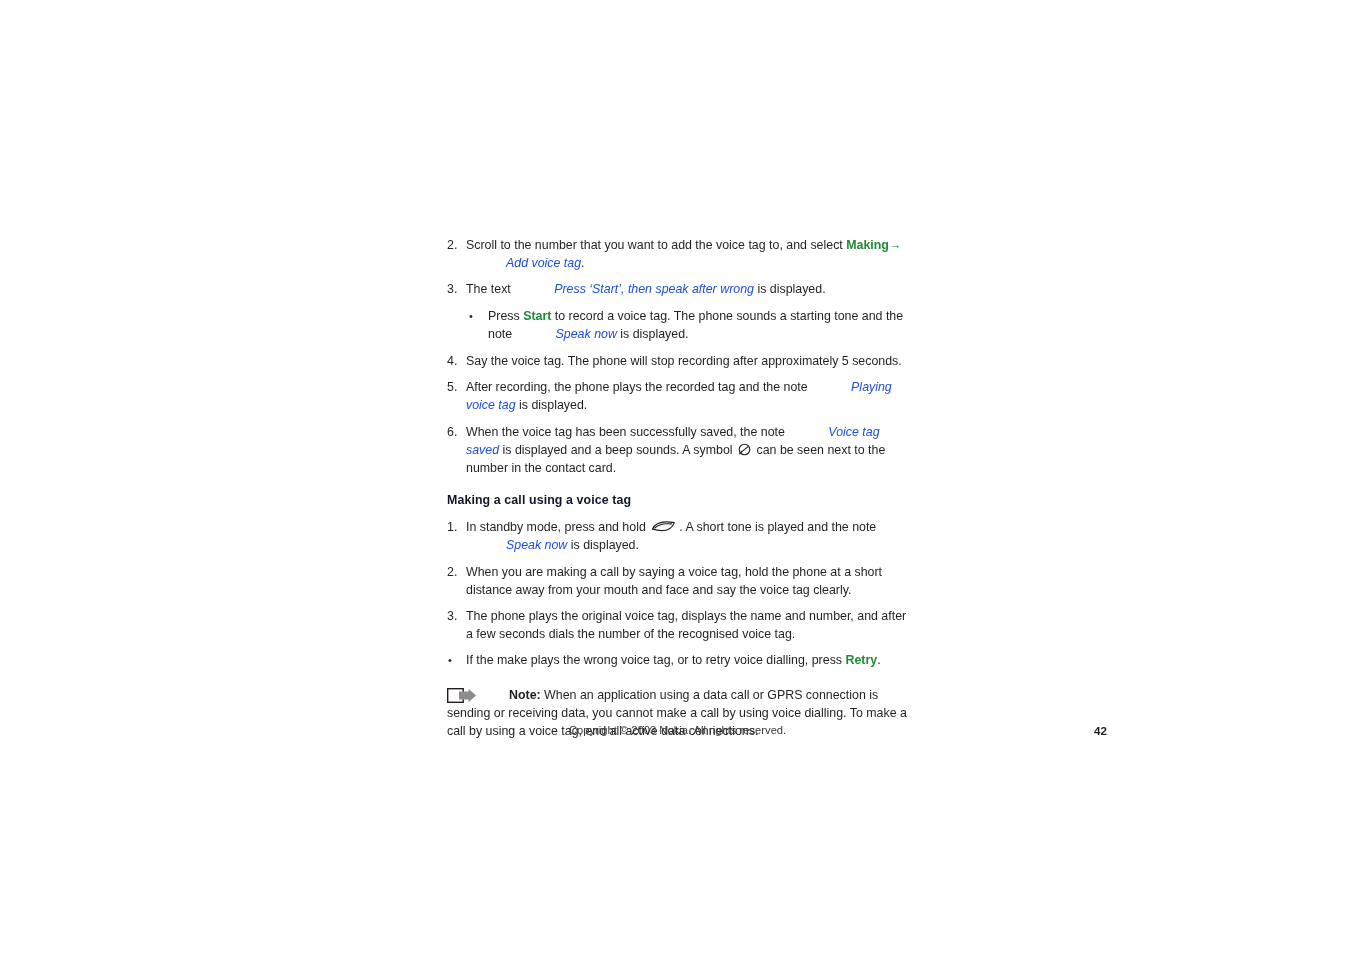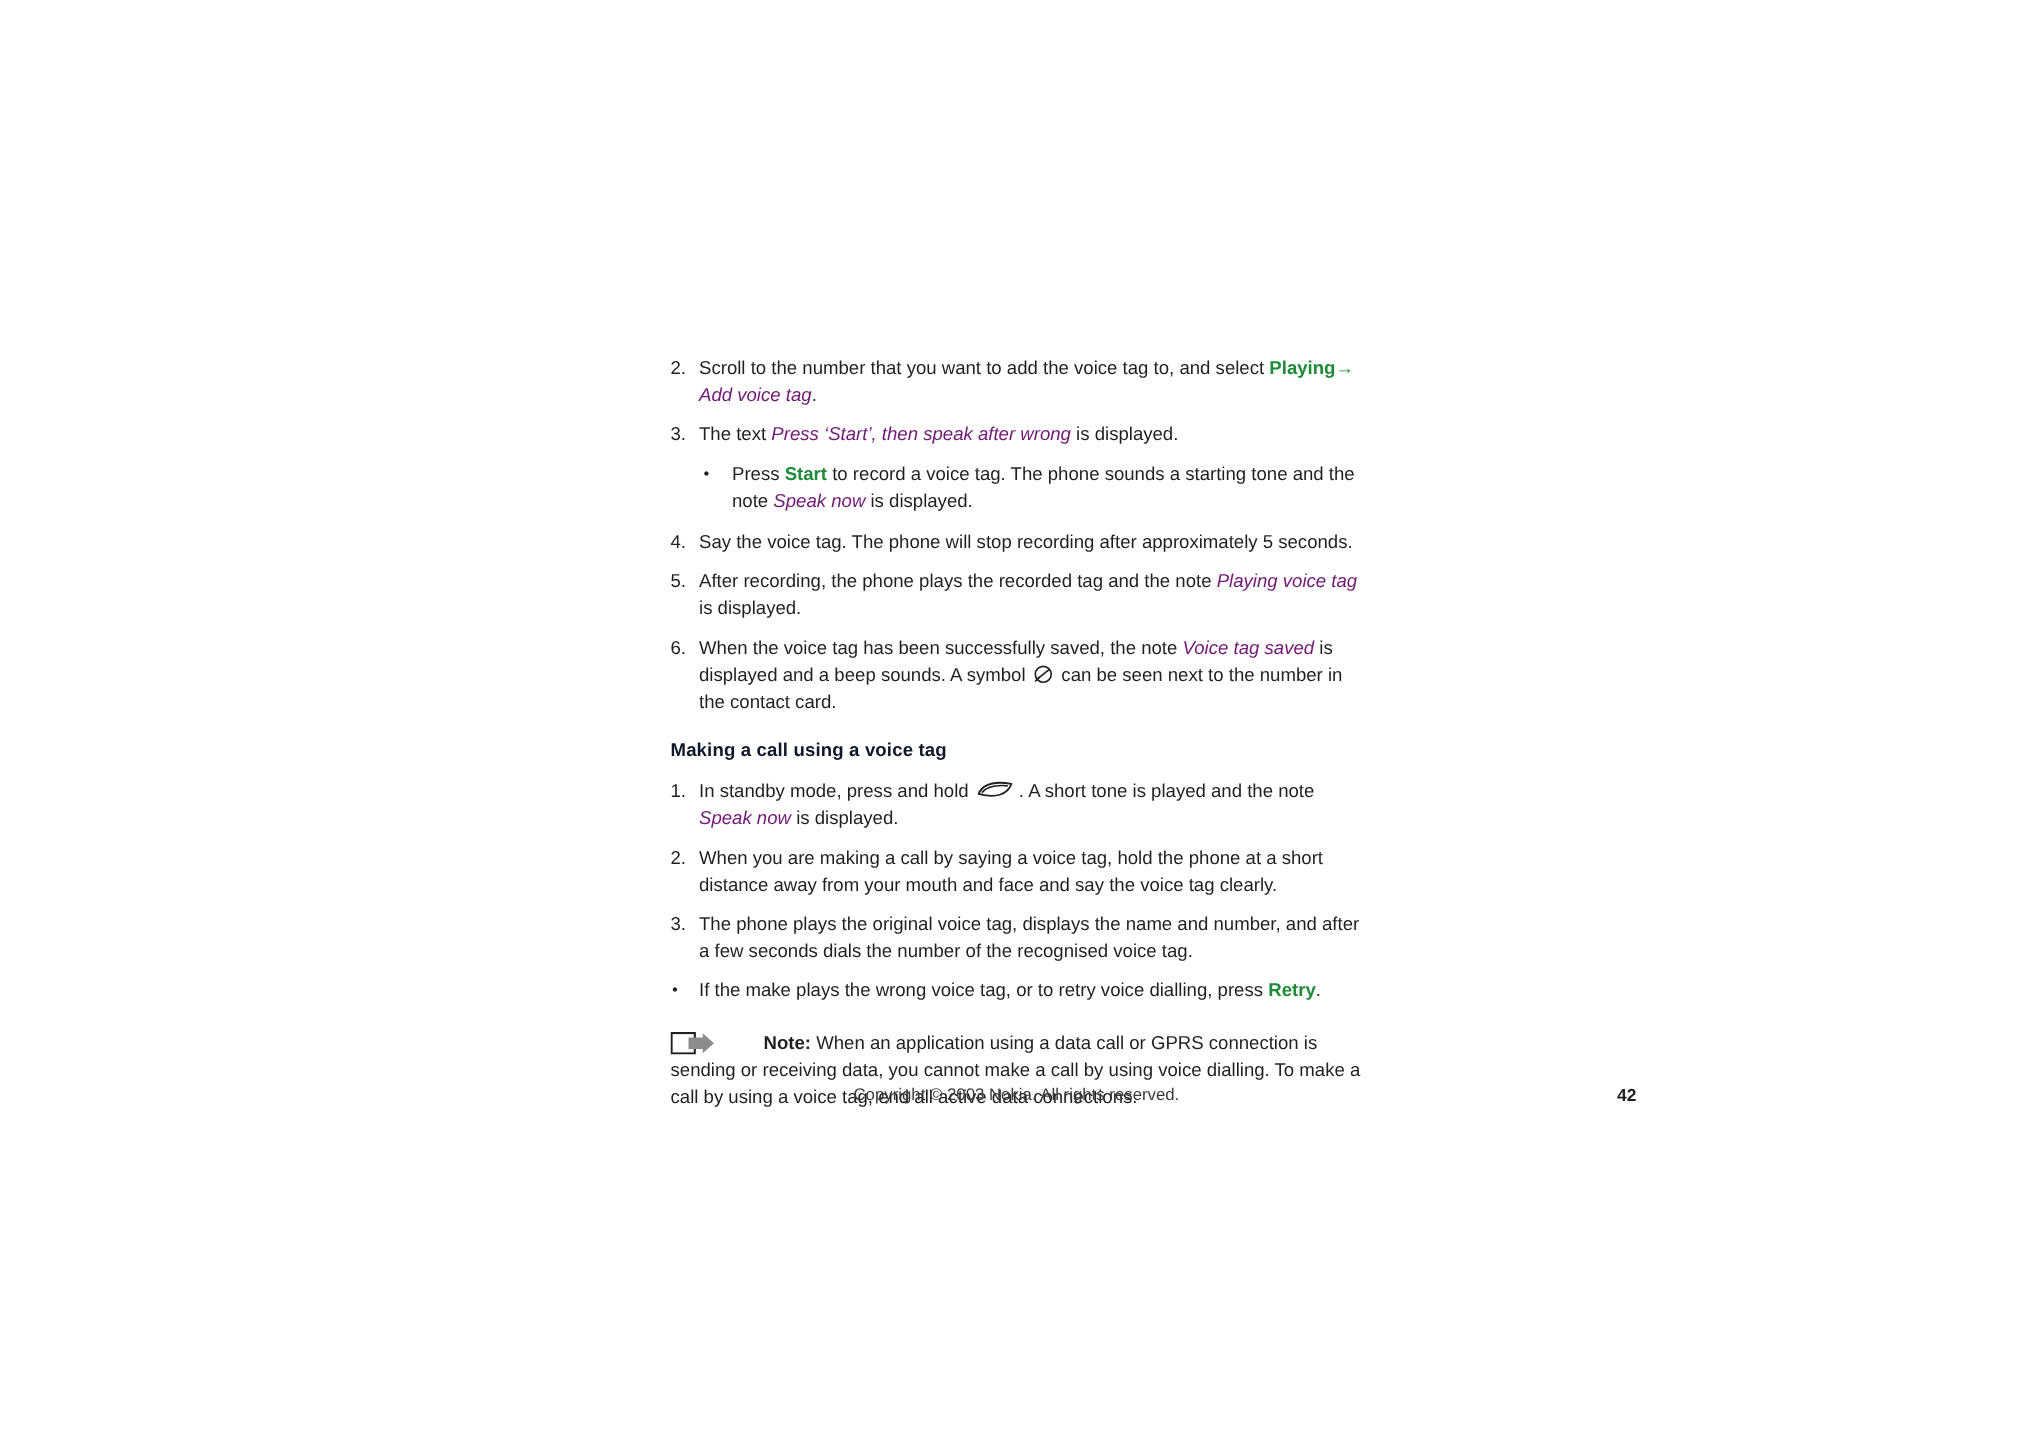--- a/index.html
+++ b/index.html
@@ -63,22 +63,23 @@
   }
   
   .g {
     color: #1f8a38;
   }
   .g-bold {
     color: #1f8a38;
     font-weight: bold;
   }
   .g-ital {
-    color: #701a75;
+    color: #1d4ed8;
     font-style: italic;
+    margin-left: 40px;
   }
   
   .subhead {
     font-size: 12.4px;
     line-height: 18px;
     font-weight: bold;
     color: #0f172a;
     margin-top: 14px;
     margin-bottom: 9px;
     letter-spacing: 0.1px;
@@ -127,36 +128,36 @@
     top: 724px;
     width: 420px;
     font-size: 11.2px;
     color: #3a3a3a;
   }
   .footer-copy {
     display: inline-block;
   }
   .page-number {
     position: absolute;
-    left: 509px;
+    left: 525px;
     top: 0;
     font-size: 11.6px;
     font-weight: bold;
     color: #231f20;
   }
 </style>
 </head>
 <body>
 
 <div class="page">
 
   <div class="content">
 
     <div>
-        <div class="item"><span class="marker">2.</span><span><span>Scroll to the number that you want to add the voice tag to, and select </span><span class="g-bold">Playing</span><span class="g">→ </span><span class="g-ital">Add voice tag</span><span>.</span></span></div>
+        <div class="item"><span class="marker">2.</span><span><span>Scroll to the number that you want to add the voice tag to, and select </span><span class="g-bold">Making</span><span class="g">→ </span><span class="g-ital">Add voice tag</span><span>.</span></span></div>
         <div class="item"><span class="marker">3.</span><span><span>The text </span><span class="g-ital">Press ‘Start’, then speak after wrong</span><span> is displayed.</span></span></div>
         <div class="item bullet-sub"><span class="marker">•</span><span><span>Press </span><span class="g-bold">Start</span><span> to record a voice tag. The phone sounds a starting tone and the note </span><span class="g-ital">Speak now</span><span> is displayed.</span></span></div>
         <div class="item"><span class="marker">4.</span><span><span>Say the voice tag. The phone will stop recording after approximately 5 seconds.</span></span></div>
         <div class="item"><span class="marker">5.</span><span><span>After recording, the phone plays the recorded tag and the note </span><span class="g-ital">Playing voice tag</span><span> is displayed.</span></span></div>
         <div class="item"><span class="marker">6.</span><span><span>When the voice tag has been successfully saved, the note </span><span class="g-ital">Voice tag saved</span><span> is displayed and a beep sounds. A symbol </span><span class="icon-inline voicetag-symbol"><svg width="13" height="13" viewBox="0 0 13 13" xmlns="http://www.w3.org/2000/svg">
                 <circle cx="6.5" cy="6.5" r="5.3" fill="none" stroke="#231f20" stroke-width="1.1"></circle>
                 <path d="M2.6 9.6 L10.4 3.4" fill="none" stroke="#231f20" stroke-width="1.1"></path>
                 <path d="M1.1 11.2 L4.2 8.2" fill="none" stroke="#231f20" stroke-width="1.1"></path>
               </svg></span><span> can be seen next to the number in the contact card.</span></span></div>
       </div>

